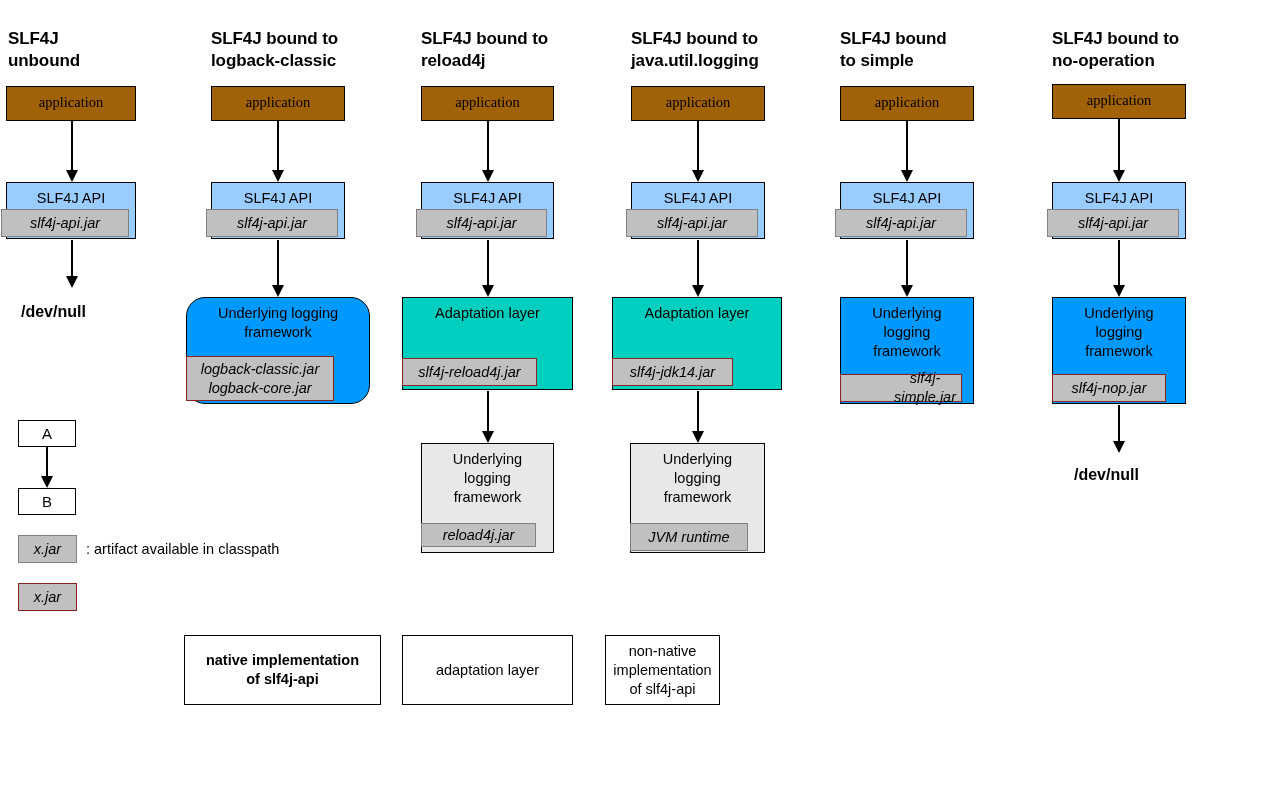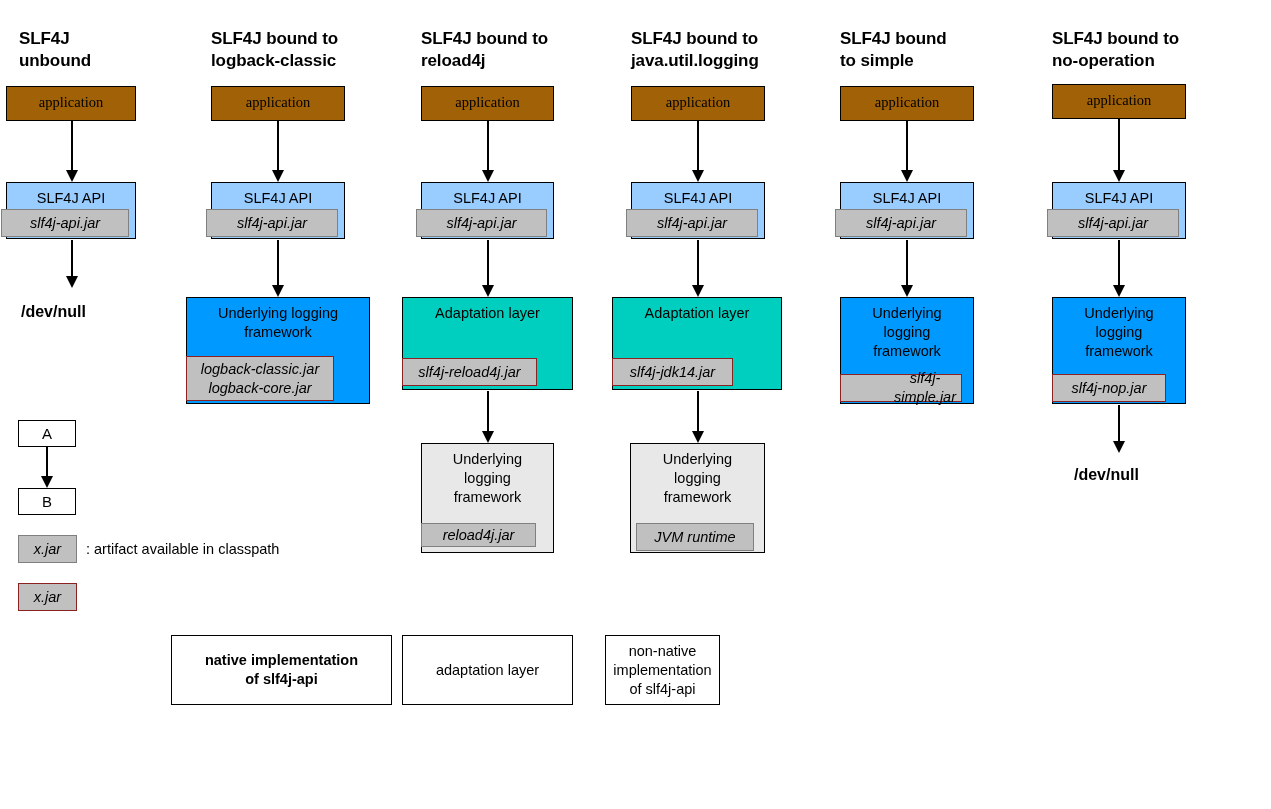--- a/index.html
+++ b/index.html
@@ -109,21 +109,21 @@
     position:absolute;
     background:#fff;border:1.5px solid #000;box-sizing:border-box;
     font-size:15px;
     display:flex;align-items:center;justify-content:center;
   }
 </style>
 </head>
 <body>
 
 <div id="canvas">
-    <div class="col-title" style="left: 19px; top: 28px;">SLF4J
+    <div class="col-title" style="left: 8px; top: 28px;">SLF4J
 unbound</div>
     <div class="node green" style="left: 6px; top: 86px; width: 130px; height: 35px;">
       <span class="title" style="white-space: pre-line;">application</span>
     </div>
     <div class="node lightblue" style="left: 6px; top: 182px; width: 130px; height: 57px;">
       <span class="title" style="white-space: pre-line;">SLF4J API</span>
       <div class="jar" style="left: -6px; top: 26px; width: 128px; height: 28px;">slf4j-api.jar</div>
     </div>
     <div class="arrow" style="left: 71px; top: 121px; width: 1.5px; height: 61px;">
       <div class="shaft" style="height: 50px;"></div>
@@ -136,21 +136,21 @@
     <div class="devnull" style="left: 21px; top: 303px;">/dev/null</div>
     <div class="col-title" style="left: 211px; top: 28px;">SLF4J bound to
 logback-classic</div>
     <div class="node green" style="left: 211px; top: 86px; width: 134px; height: 35px;">
       <span class="title" style="white-space: pre-line;">application</span>
     </div>
     <div class="node lightblue" style="left: 211px; top: 182px; width: 134px; height: 57px;">
       <span class="title" style="white-space: pre-line;">SLF4J API</span>
       <div class="jar" style="left: -6px; top: 26px; width: 132px; height: 28px;">slf4j-api.jar</div>
     </div>
-    <div class="node azure" style="left: 186px; top: 297px; width: 184px; height: 107px;">
+    <div class="node azure" style="left: 186px; top: 297px; width: 184px; height: 107px; border-radius: 19px;">
       <span class="title" style="white-space: pre-line;">Underlying logging
 framework</span>
       <div class="jar binding" style="left: -1px; top: 58px; width: 148px; height: 45px;">logback-classic.jar
 logback-core.jar</div>
     </div>
     <div class="arrow" style="left: 277px; top: 121px; width: 1.5px; height: 61px;">
       <div class="shaft" style="height: 50px;"></div>
       <div class="head" style="top: 49px;"></div>
     </div>
     <div class="arrow" style="left: 277px; top: 240px; width: 1.5px; height: 57px;">
@@ -198,21 +198,21 @@
       <div class="jar" style="left: -6px; top: 26px; width: 132px; height: 28px;">slf4j-api.jar</div>
     </div>
     <div class="node teal" style="left: 612px; top: 297px; width: 170px; height: 93px;">
       <span class="title" style="white-space: pre-line;">Adaptation layer</span>
       <div class="jar binding" style="left: -1px; top: 60px; width: 121px; height: 28px;">slf4j-jdk14.jar</div>
     </div>
     <div class="node grey" style="left: 630px; top: 443px; width: 135px; height: 110px;">
       <span class="title" style="white-space: pre-line;">Underlying
 logging
 framework</span>
-      <div class="jar" style="left: -1px; top: 79px; width: 118px; height: 28px; margin-left: 6px;">JVM runtime</div>
+      <div class="jar" style="left: -1px; top: 79px; width: 118px; height: 28px;">JVM runtime</div>
     </div>
     <div class="arrow" style="left: 697px; top: 121px; width: 1.5px; height: 61px;">
       <div class="shaft" style="height: 50px;"></div>
       <div class="head" style="top: 49px;"></div>
     </div>
     <div class="arrow" style="left: 697px; top: 240px; width: 1.5px; height: 57px;">
       <div class="shaft" style="height: 46px;"></div>
       <div class="head" style="top: 45px;"></div>
     </div>
     <div class="arrow" style="left: 697px; top: 391px; width: 1.5px; height: 52px;">
@@ -272,19 +272,19 @@
     <div class="devnull" style="left: 1074px; top: 466px;">/dev/null</div>
     <div class="ab-box" style="left: 18px; top: 420px; width: 58px; height: 27px;">A</div>
     <div class="ab-box" style="left: 18px; top: 488px; width: 58px; height: 27px;">B</div>
     <div class="arrow" style="left: 46px; top: 447px; width: 1.5px; height: 41px;">
       <div class="shaft" style="height: 30px;"></div>
       <div class="head" style="top: 29px;"></div>
     </div>
     <div class="legend-chip" style="left: 18px; top: 535px; width: 59px; height: 28px;">x.jar</div>
     <div class="legend-text" style="left: 86px; top: 540px;">: artifact available in classpath</div>
     <div class="legend-chip binding" style="left: 18px; top: 583px; width: 59px; height: 28px;">x.jar</div>
-    <div class="legend-swatch azure bold" style="left: 171px; top: 635px; width: 221px; height: 70px;">native implementation
+    <div class="legend-swatch azure bold" style="left: 184px; top: 635px; width: 197px; height: 70px;">native implementation
 of slf4j-api</div>
     <div class="legend-swatch teal" style="left: 402px; top: 635px; width: 171px; height: 70px;">adaptation layer</div>
     <div class="legend-swatch grey" style="left: 605px; top: 635px; width: 115px; height: 70px;">non-native
 implementation
 of slf4j-api</div>
   </div>
 
 </body></html>

